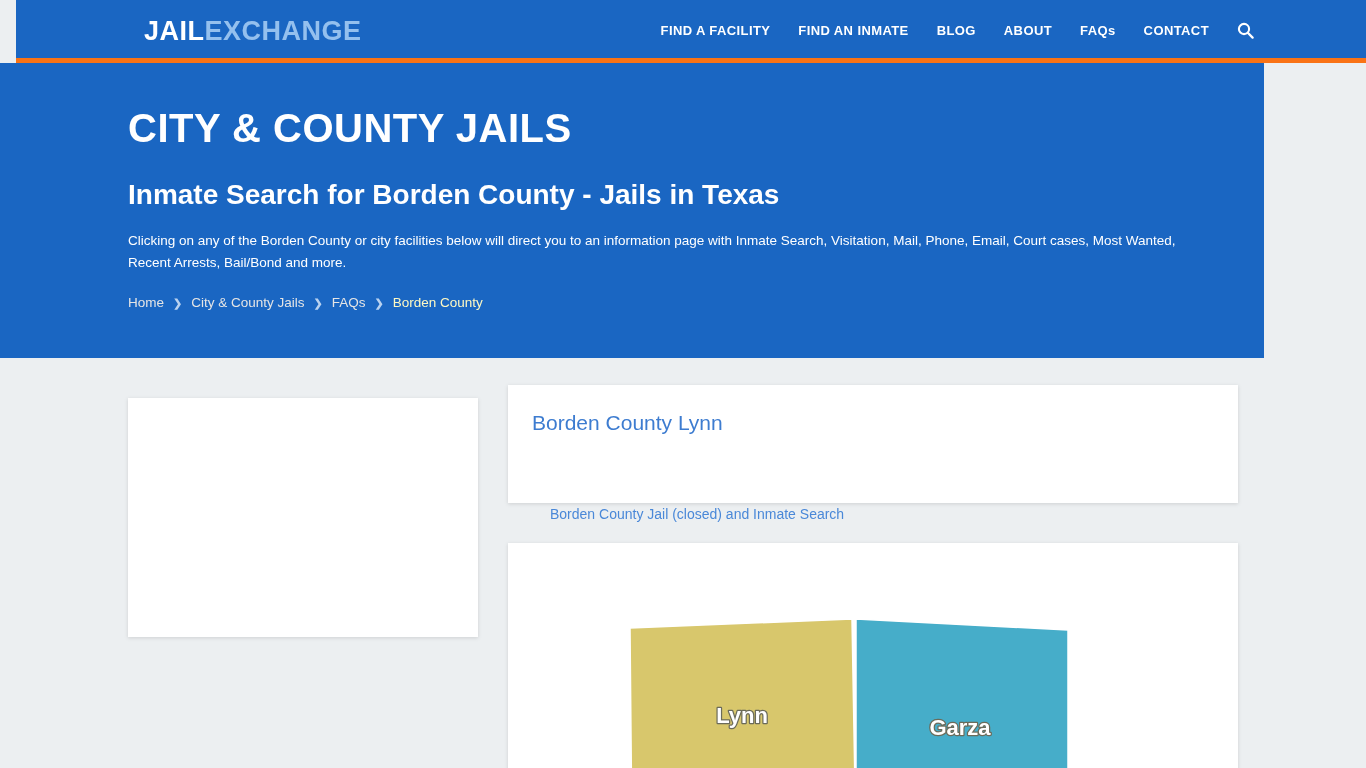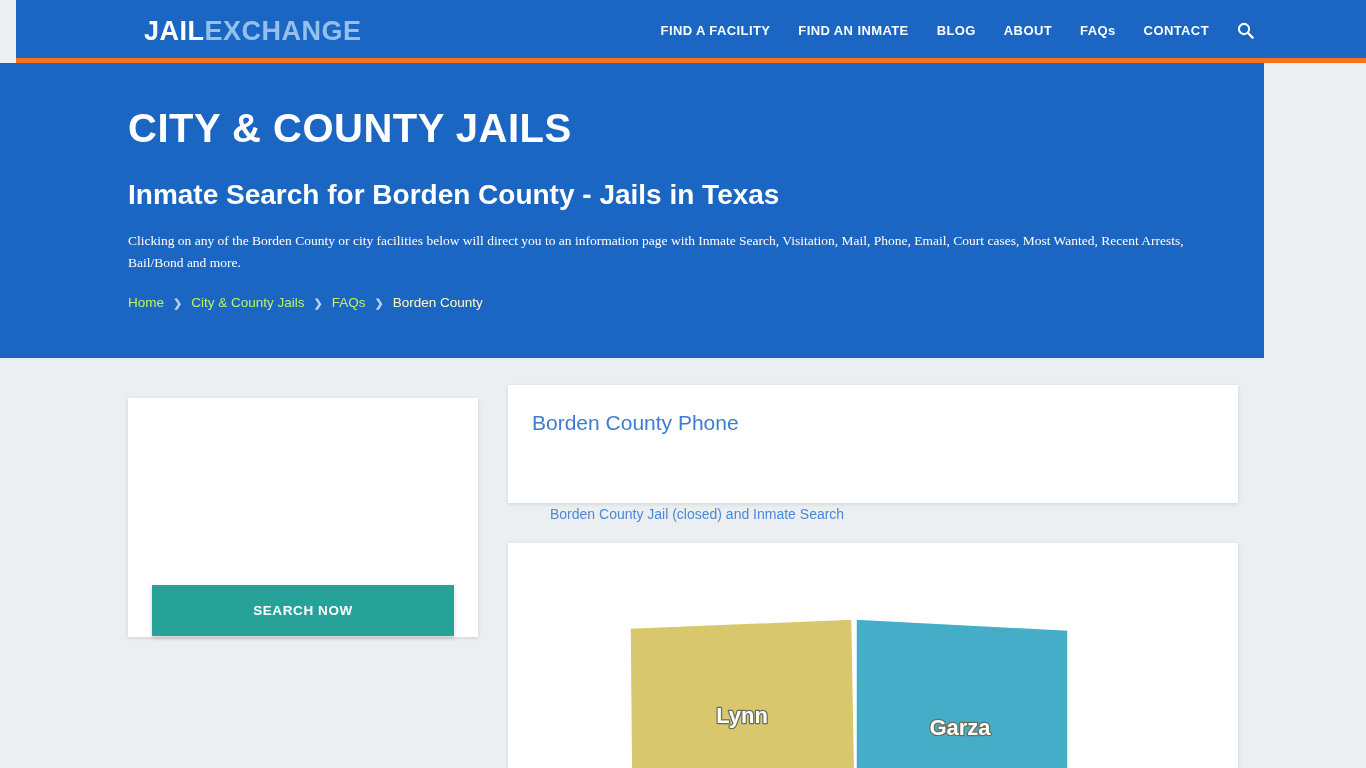--- a/index.html
+++ b/index.html
@@ -90,32 +90,31 @@
     line-height: 1.2;
     white-space: nowrap;
   }
   .hero-desc {
     position: absolute;
     top: 167px; left: 0;
     width: 1090px;
     color: #ffffff;
     font-size: 13.5px;
     line-height: 22px;
-    font-family: Liberation Serif, serif;
   }
   .breadcrumb {
     position: absolute;
     top: 230px; left: 0;
     display: flex;
     align-items: center;
     font-size: 13.5px;
     line-height: 20px;
   }
   .breadcrumb a {
-    color: #bef264;
+    color: #e5e5e5;
     text-decoration: none;
     white-space: nowrap;
   }
   .breadcrumb .current {
     color: #fef9c3;
     white-space: nowrap;
   }
   .breadcrumb .sep {
     color: #b9d2f0;
     margin: 0 9px;
@@ -241,25 +240,24 @@
       <a href="#">FAQs</a>
       <span class="sep">❯</span>
       <span class="current">Borden County</span>
     </nav>
   </div>
 </div>
 
 <div class="content">
 
   <div class="card search-card">
-    <button class="search-now-btn">SEARCH NOW</button>
   </div>
 
   <div class="card jails-card">
-    <div class="jails-card-title">Borden County Phone</div>
+    <div class="jails-card-title">Borden County Lynn</div>
     <div class="jails-list">
       <a href="#">Borden County Jail (closed) and Inmate Search</a>
     </div>
   </div>
 
   <div class="card nearby-card">
     <div class="map-wrap">
       <svg width="730" height="242" viewBox="0 0 730 242">
         <polygon points="122,27 344,18 348,242 124,242" fill="#d8c76c" stroke="#ffffff" stroke-width="1.5"></polygon>
         <polygon points="348,18 560,29 560,242 348,242" fill="#46adc9" stroke="#ffffff" stroke-width="1.5"></polygon>

